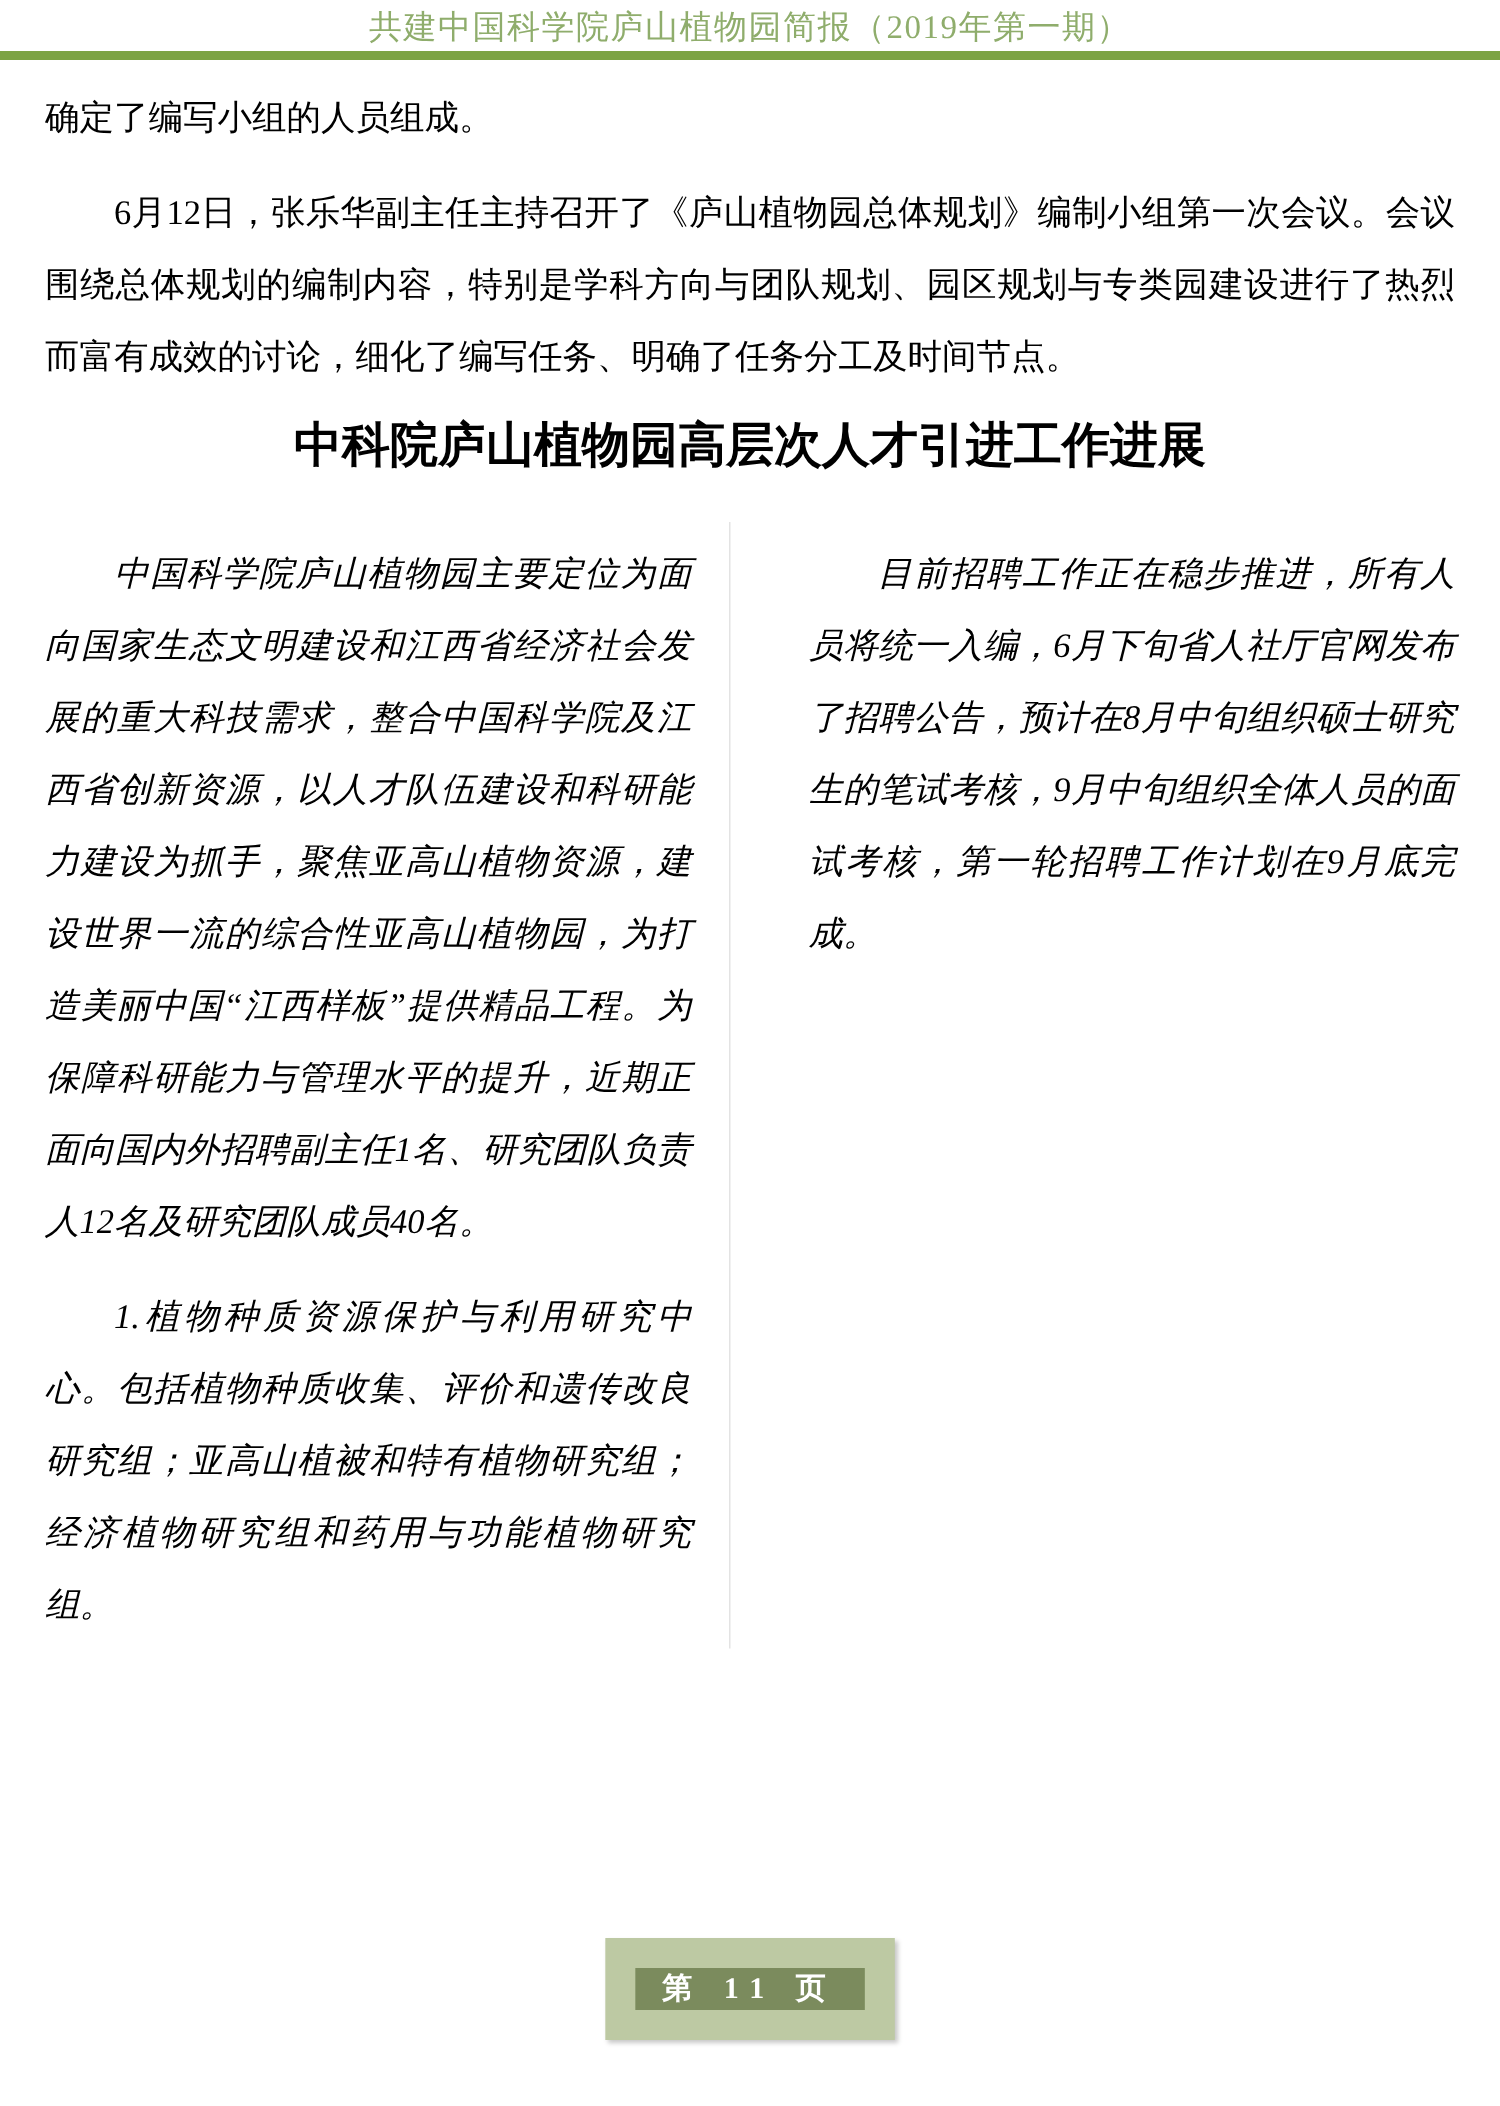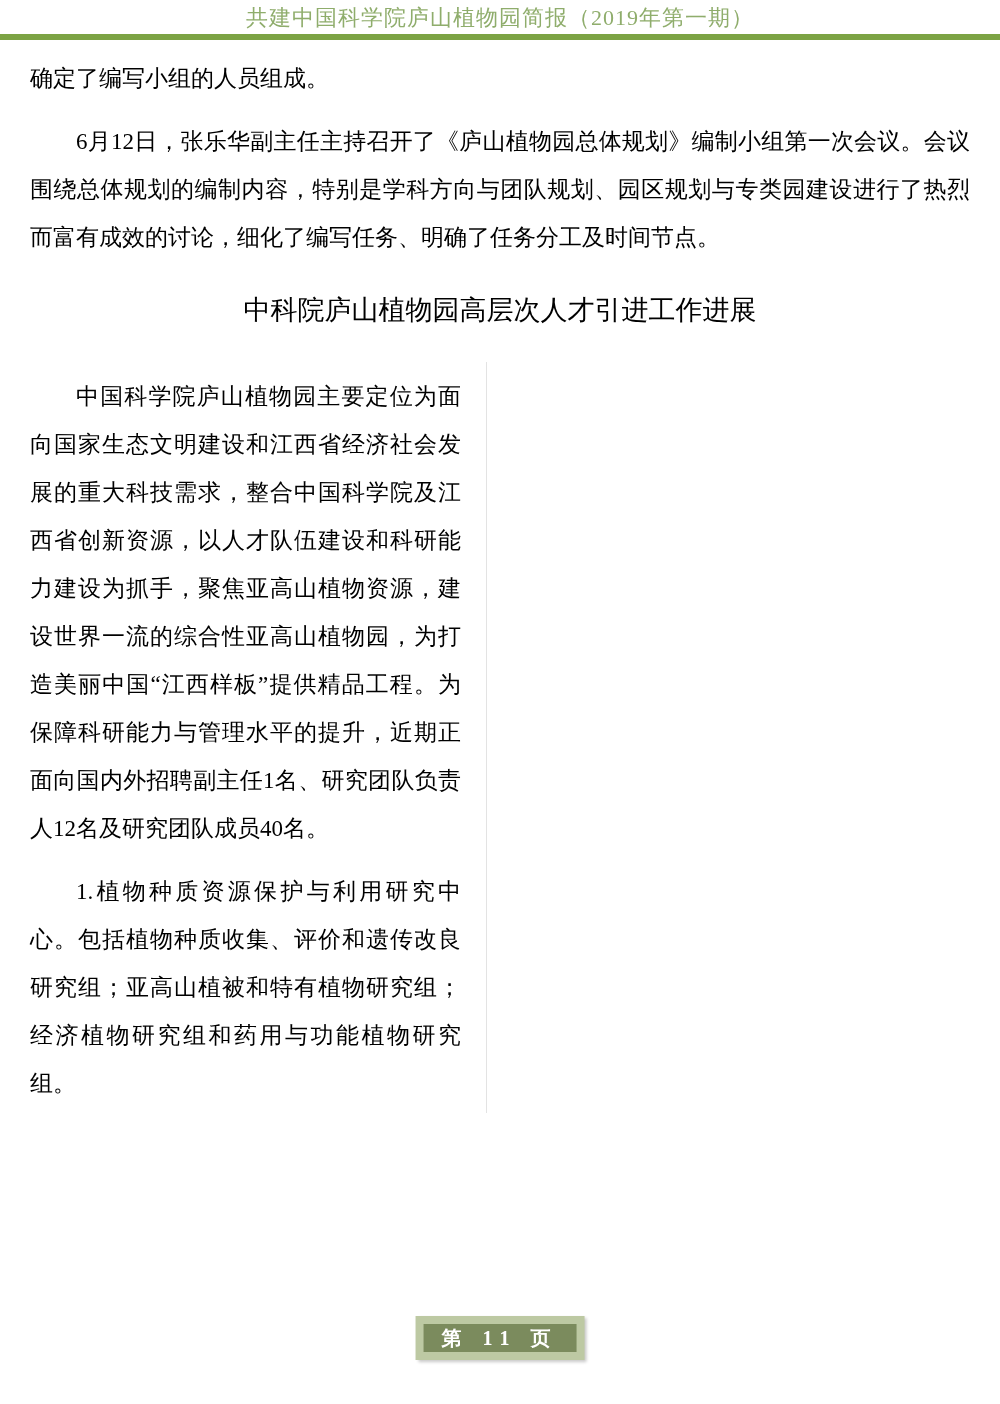--- a/index.html
+++ b/index.html
@@ -44,54 +44,55 @@
     font-size: 23px;
     line-height: 48px;
     text-align: justify;
     text-justify: inter-ideograph;
   }
   p.indent {
     text-indent: 2em;
   }
   
   .article-title {
-    margin: 30px 0 30px 0;
+    margin: 16px 0 30px 0;
     text-align: center;
     font-family: "Liberation Sans", "DejaVu Sans", sans-serif;
-    font-weight: normal;
-    font-size: 27px;
+    font-weight: bold;
+    font-size: 32px;
     line-height: 36px;
     color: #000000;
   }
   
   .columns {
     position: relative;
     display: flex;
     gap: 48px;
+    font-style: italic;
   }
   .col {
     flex: 1 1 0;
     min-width: 0;
   }
   .column-divider {
     position: absolute;
     left: calc(50% - 14px);
     top: 4px;
     bottom: 10px;
     width: 1px;
     background: #e3e3e3;
   }
   
   .footer-badge-outer {
     position: absolute;
     bottom: 44px;
     left: 50%;
     transform: translateX(-50%);
     background: #bdc9a3;
-    padding: 8px;
+    padding: 20px;
     box-shadow: 2px 2px 3px rgba(0,0,0,0.22);
   }
   .footer-badge-inner {
     background: #7b8b5d;
     color: #ffffff;
     font-weight: bold;
     font-size: 20px;
     line-height: 26px;
     padding: 1px 18px;
     letter-spacing: 8px;
@@ -118,20 +119,21 @@
 
     <div class="columns">
       <div class="column-divider"></div>
 
       <div class="col">
         <p class="indent">中国科学院庐山植物园主要定位为面向国家生态文明建设和江西省经济社会发展的重大科技需求，整合中国科学院及江西省创新资源，以人才队伍建设和科研能力建设为抓手，聚焦亚高山植物资源，建设世界一流的综合性亚高山植物园，为打造美丽中国“江西样板”提供精品工程。为保障科研能力与管理水平的提升，近期正面向国内外招聘副主任1名、研究团队负责人12名及研究团队成员40名。</p>
         <p class="indent">1.植物种质资源保护与利用研究中心。包括植物种质收集、评价和遗传改良研究组；亚高山植被和特有植物研究组；经济植物研究组和药用与功能植物研究组。</p>
       </div>
 
       <div class="col">
+        <p class="indent">目前招聘工作正在稳步推进，所有人员将统一入编，6月下旬省人社厅官网发布了招聘公告，预计在8月中旬组织硕士研究生的笔试考核，9月中旬组织全体人员的面试考核，第一轮招聘工作计划在9月底完成。</p>
       </div>
     </div>
 
   </div>
 
   <div class="footer-badge-outer">
     <div class="footer-badge-inner">第 11 页</div>
   </div>
 
 </div>

